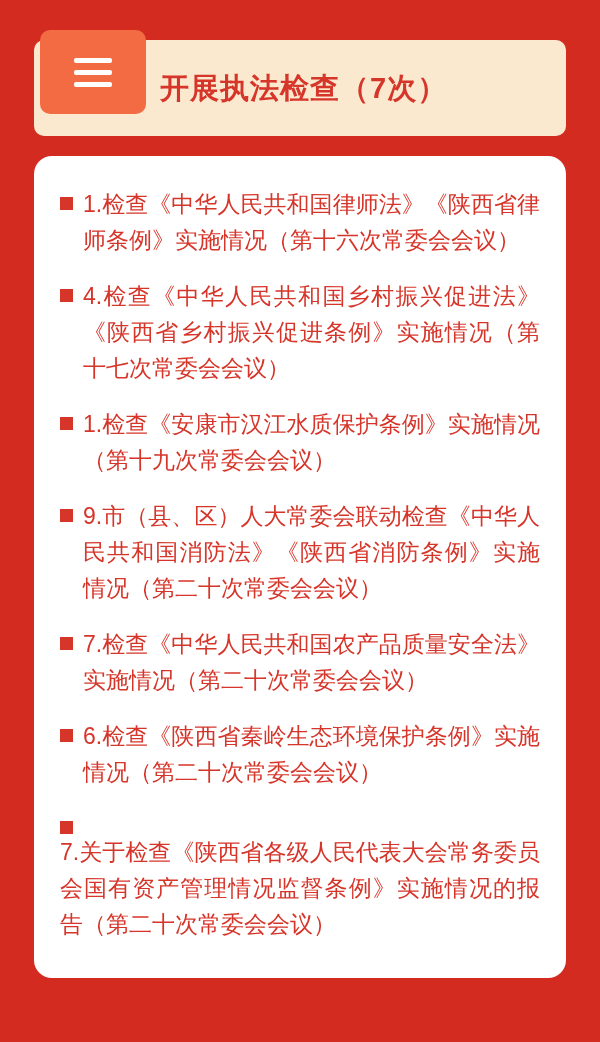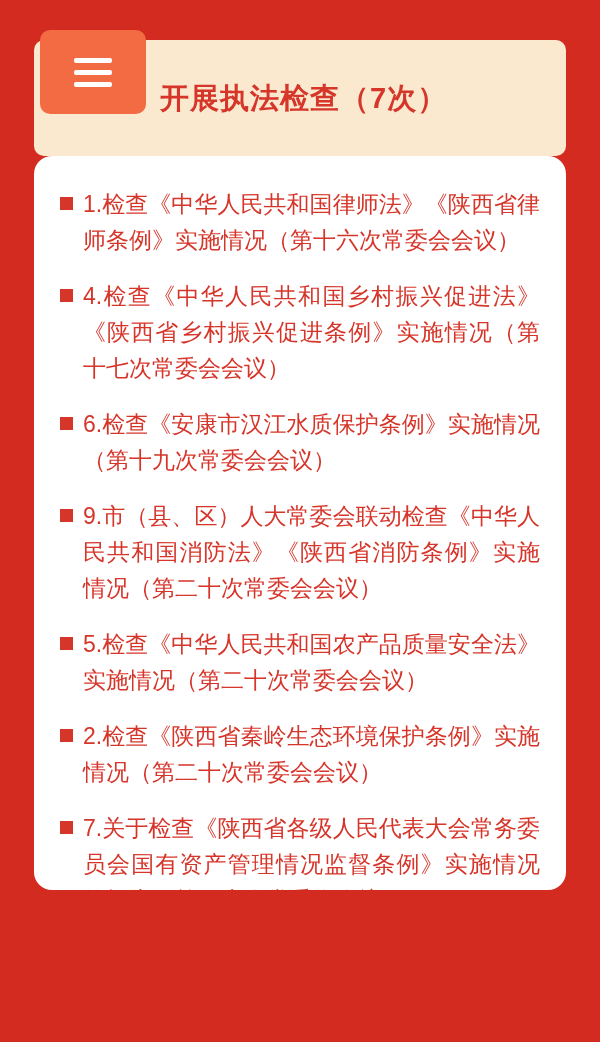--- a/index.html
+++ b/index.html
@@ -26,21 +26,21 @@
   .header {
     position: relative;
     margin-top: 40px;
     height: 92px;
   }
   .header-banner {
     position: absolute;
     left: 0;
     top: 0;
     right: 0;
-    height: 116px;
+    height: 96px;
     background: #fbe9cf;
     border-radius: 10px;
     display: flex;
     align-items: center;
   }
   .header-title {
     margin-left: 126px;
     color: #d6352a;
     font-size: 29px;
     font-weight: bold;
@@ -73,35 +73,36 @@
     border-radius: 2px;
   }
 
   
   .card {
     margin-top: 24px;
     background: #ffffff;
     border-radius: 18px;
     padding: 30px 26px 26px 26px;
     box-sizing: border-box;
-    height: 734px;
+    height: 822px;
     overflow: hidden;
   }
   .list {
     list-style: none;
     margin: 0;
     padding: 0;
   }
   .list-item {
     display: flex;
     align-items: flex-start;
     margin-bottom: 20px;
   }
   .list-item:last-child {
     margin-bottom: 12px;
+    flex-direction: column;
   }
   .bullet {
     flex: 0 0 auto;
     width: 13px;
     height: 13px;
     background: #d6352a;
     margin-top: 11px;
     margin-right: 10px;
   }
   .item-text {
@@ -136,33 +137,33 @@
       <li class="list-item">
         <span class="bullet"></span>
         <span class="item-text">1.检查《中华人民共和国律师法》《陕西省律师条例》实施情况（第十六次常委会会议）</span>
       </li>
       <li class="list-item">
         <span class="bullet"></span>
         <span class="item-text">4.检查《中华人民共和国乡村振兴促进法》《陕西省乡村振兴促进条例》实施情况（第十七次常委会会议）</span>
       </li>
       <li class="list-item">
         <span class="bullet"></span>
-        <span class="item-text">6.检查《安康市汉江水质保护条例》实施情况（第十九次常委会会议）</span>
+        <span class="item-text">1.检查《安康市汉江水质保护条例》实施情况（第十九次常委会会议）</span>
       </li>
       <li class="list-item">
         <span class="bullet"></span>
         <span class="item-text">9.市（县、区）人大常委会联动检查《中华人民共和国消防法》《陕西省消防条例》实施情况（第二十次常委会会议）</span>
       </li>
       <li class="list-item">
         <span class="bullet"></span>
-        <span class="item-text">5.检查《中华人民共和国农产品质量安全法》实施情况（第二十次常委会会议）</span>
+        <span class="item-text">7.检查《中华人民共和国农产品质量安全法》实施情况（第二十次常委会会议）</span>
       </li>
       <li class="list-item">
         <span class="bullet"></span>
-        <span class="item-text">2.检查《陕西省秦岭生态环境保护条例》实施情况（第二十次常委会会议）</span>
+        <span class="item-text">6.检查《陕西省秦岭生态环境保护条例》实施情况（第二十次常委会会议）</span>
       </li>
       <li class="list-item">
         <span class="bullet"></span>
         <span class="item-text">7.关于检查《陕西省各级人民代表大会常务委员会国有资产管理情况监督条例》实施情况的报告（第二十次常委会会议）</span>
       </li>
     </ul>
   </div>
 
 </div>
 

